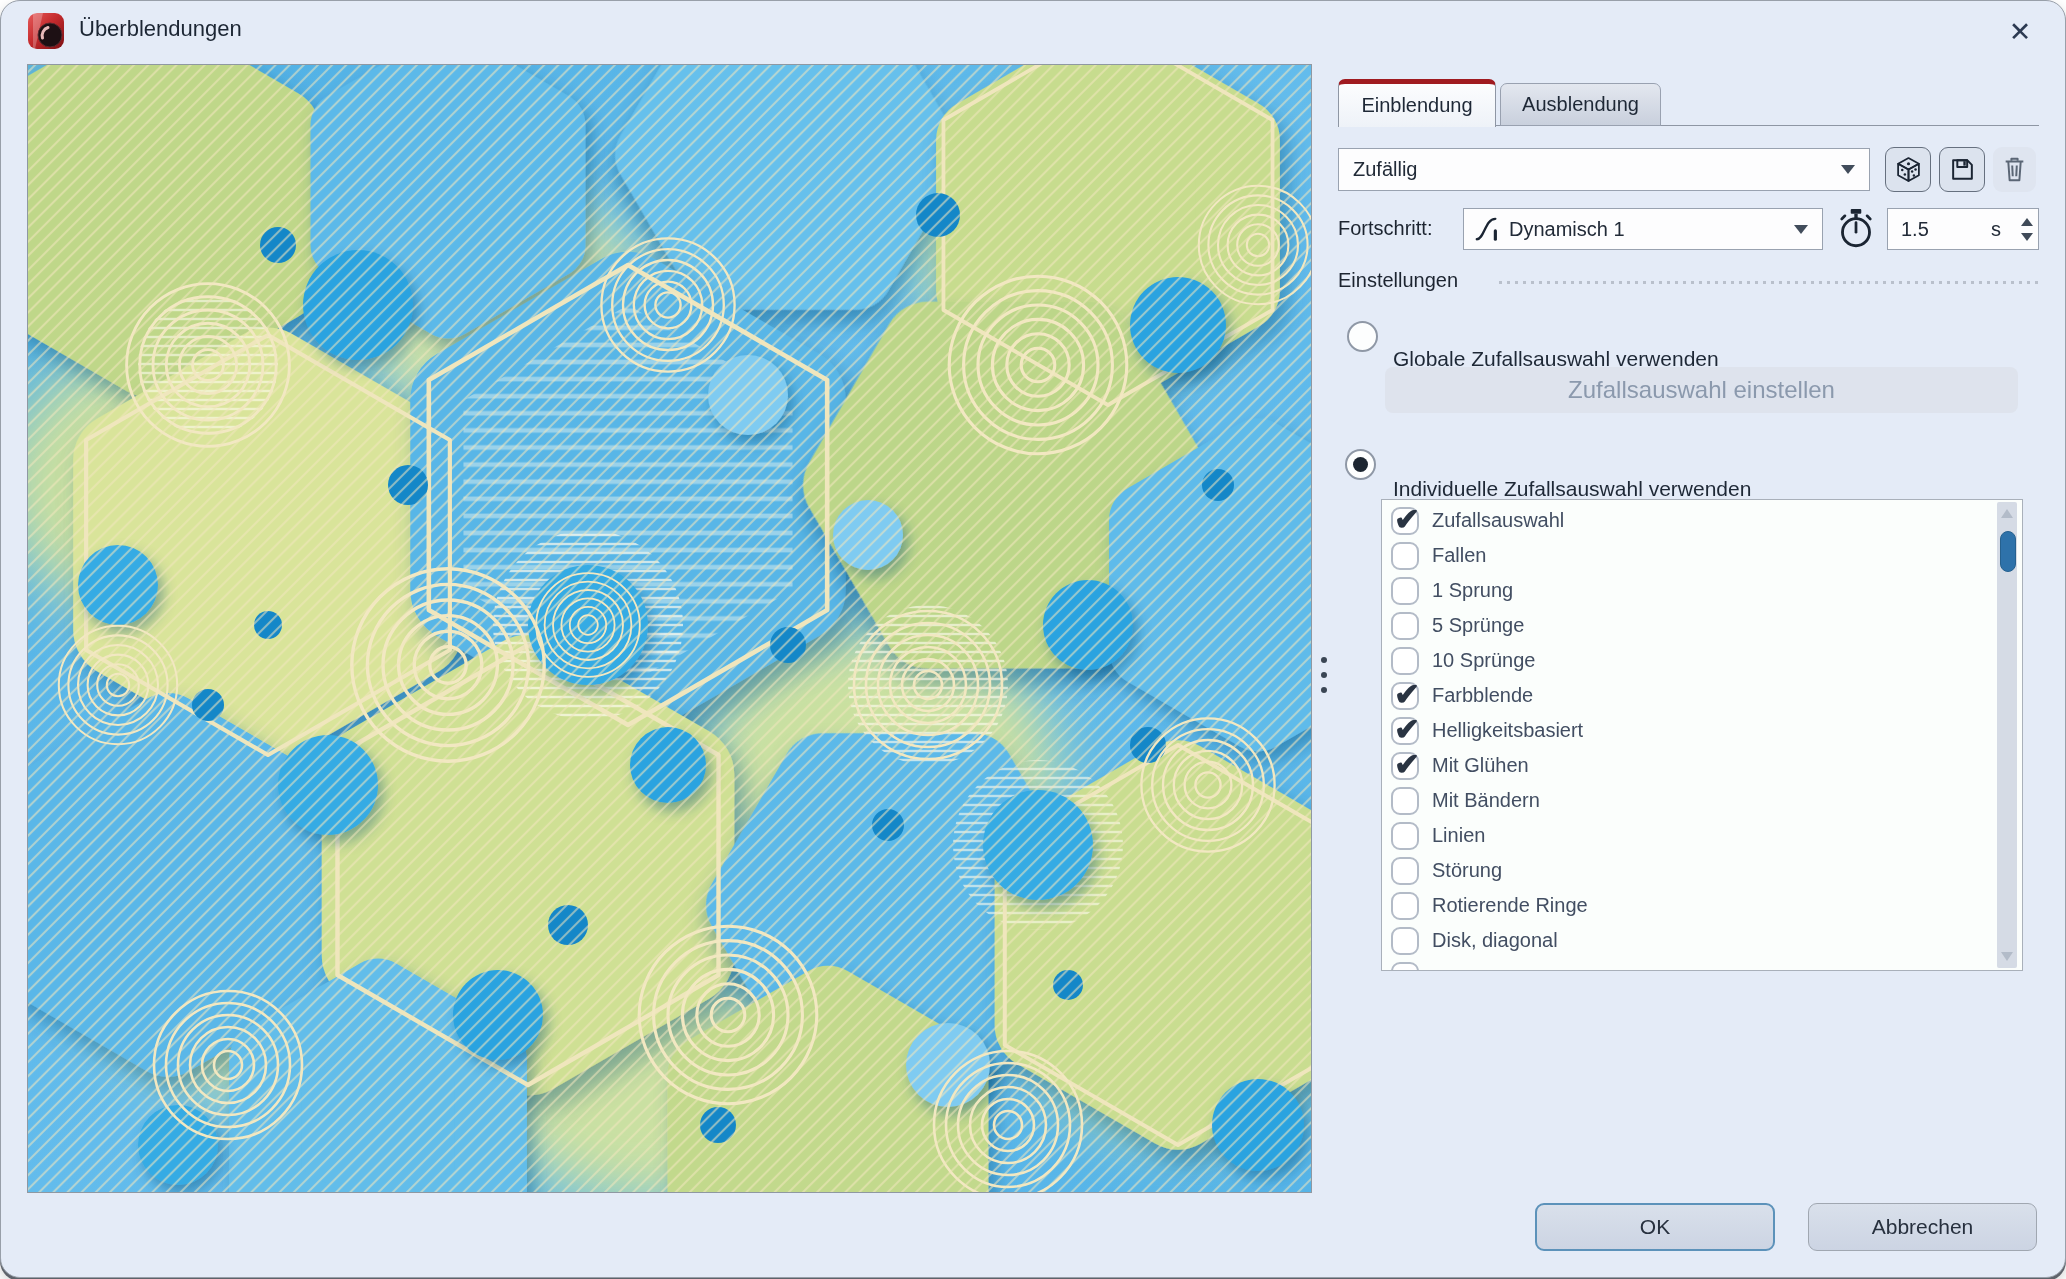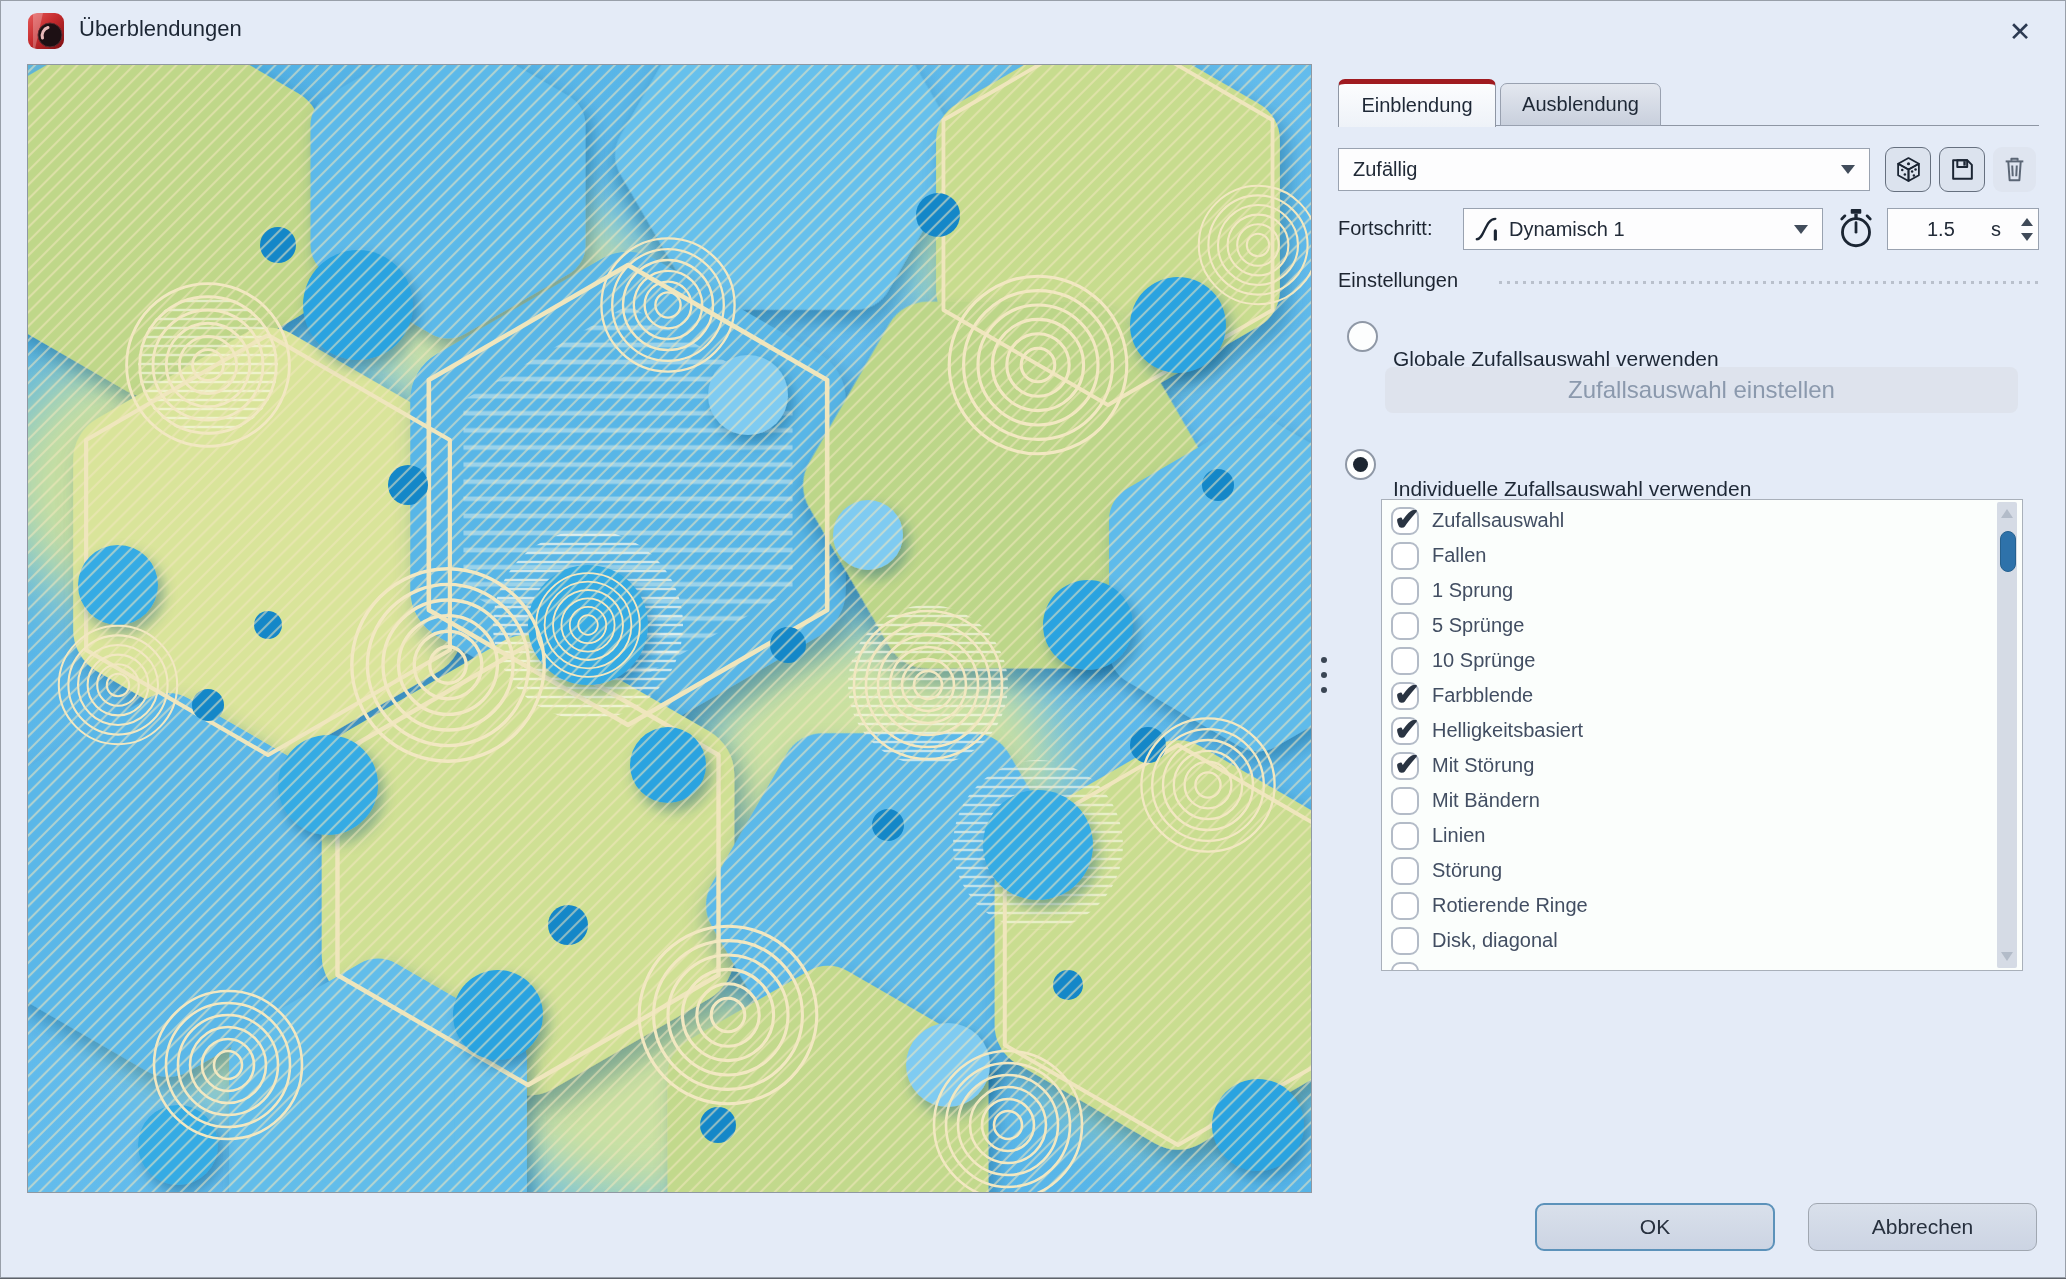--- a/index.html
+++ b/index.html
@@ -1,18 +1,18 @@
 <!DOCTYPE html>
 <html><head>
 <meta charset="utf-8">
 <style>
   html,body{margin:0;padding:0;background:#ffffff;width:2066px;height:1279px;
     font-family:"Liberation Sans", sans-serif;-webkit-font-smoothing:antialiased;}
   .window{position:absolute;left:0;top:0;width:2064px;height:1276px;background:#e4ebf7;
-    border:1px solid #989fa9;border-radius:0;box-shadow:0 3px 0 rgba(70,76,86,.85),0 6px 14px rgba(0,0,0,.18);overflow:hidden;}
+    border:1px solid #989fa9;border-radius:20px;box-shadow:0 3px 0 rgba(70,76,86,.85),0 6px 14px rgba(0,0,0,.18);overflow:hidden;}
   
   .titlebar{position:absolute;left:0;top:0;width:100%;height:60px;}
   .appicon{position:absolute;left:26px;top:11px;width:38px;height:38px;}
   .title{position:absolute;left:78px;top:15px;font-size:22px;color:#1c2634;}
   .closebtn{position:absolute;right:22px;top:10px;width:46px;height:42px;display:flex;align-items:center;justify-content:center;
     font-size:27px;color:#2c3a52;cursor:pointer;}
   
   .preview{position:absolute;left:26px;top:63px;width:1283px;height:1127px;border:1px solid #8f98a2;overflow:hidden;background:#58b5e7;}
   .splitter{position:absolute;left:1315px;top:646px;width:16px;height:56px;display:flex;flex-direction:column;align-items:center;justify-content:center;gap:9px;cursor:col-resize;}
   .splitter i{width:6px;height:6px;border-radius:50%;background:#3a4654;}
@@ -282,21 +282,21 @@
     <span class="tri-down"></span>
   </div>
   <svg style="position:absolute;left:1836px;top:206px;" width="38" height="43" viewBox="0 0 36 40">
     <rect x="13" y="1.5" width="10" height="4.5" rx="1" fill="#1b2533"></rect>
     <line x1="18" y1="6" x2="18" y2="10.5" stroke="#1b2533" stroke-width="3.2"></line>
     <line x1="28.5" y1="8" x2="31.5" y2="11" stroke="#1b2533" stroke-width="2.6" stroke-linecap="round"></line>
     <line x1="7.5" y1="8" x2="4.5" y2="11" stroke="#1b2533" stroke-width="2.6" stroke-linecap="round"></line>
     <circle cx="18" cy="23.5" r="12.8" fill="none" stroke="#1b2533" stroke-width="2.7"></circle>
     <line x1="18" y1="23.5" x2="18" y2="14.5" stroke="#1b2533" stroke-width="2.6" stroke-linecap="round"></line>
   </svg>
-  <div class="spin" style="left:1886px;top:207px;width:152px;height:42px;padding-left:26px;">
+  <div class="spin" style="left:1886px;top:207px;width:152px;height:42px;">
     <span class="val">1.5</span>
     <span class="unit">s</span>
     <span class="arrows">
       <i class="up"></i>
       <i class="dn"></i>
     </span>
   </div>
 
   <div class="sect">Einstellungen</div>
   <div class="dots"></div>
@@ -335,21 +335,21 @@
         <div class="lrow">
         <span class="cbx checked"></span>
         <span class="lbl">Farbblende</span>
       </div>
         <div class="lrow">
         <span class="cbx checked"></span>
         <span class="lbl">Helligkeitsbasiert</span>
       </div>
         <div class="lrow">
         <span class="cbx checked"></span>
-        <span class="lbl">Mit Störung</span>
+        <span class="lbl">Mit Glühen</span>
       </div>
         <div class="lrow">
         <span class="cbx"></span>
         <span class="lbl">Mit Bändern</span>
       </div>
         <div class="lrow">
         <span class="cbx"></span>
         <span class="lbl">Linien</span>
       </div>
         <div class="lrow">

